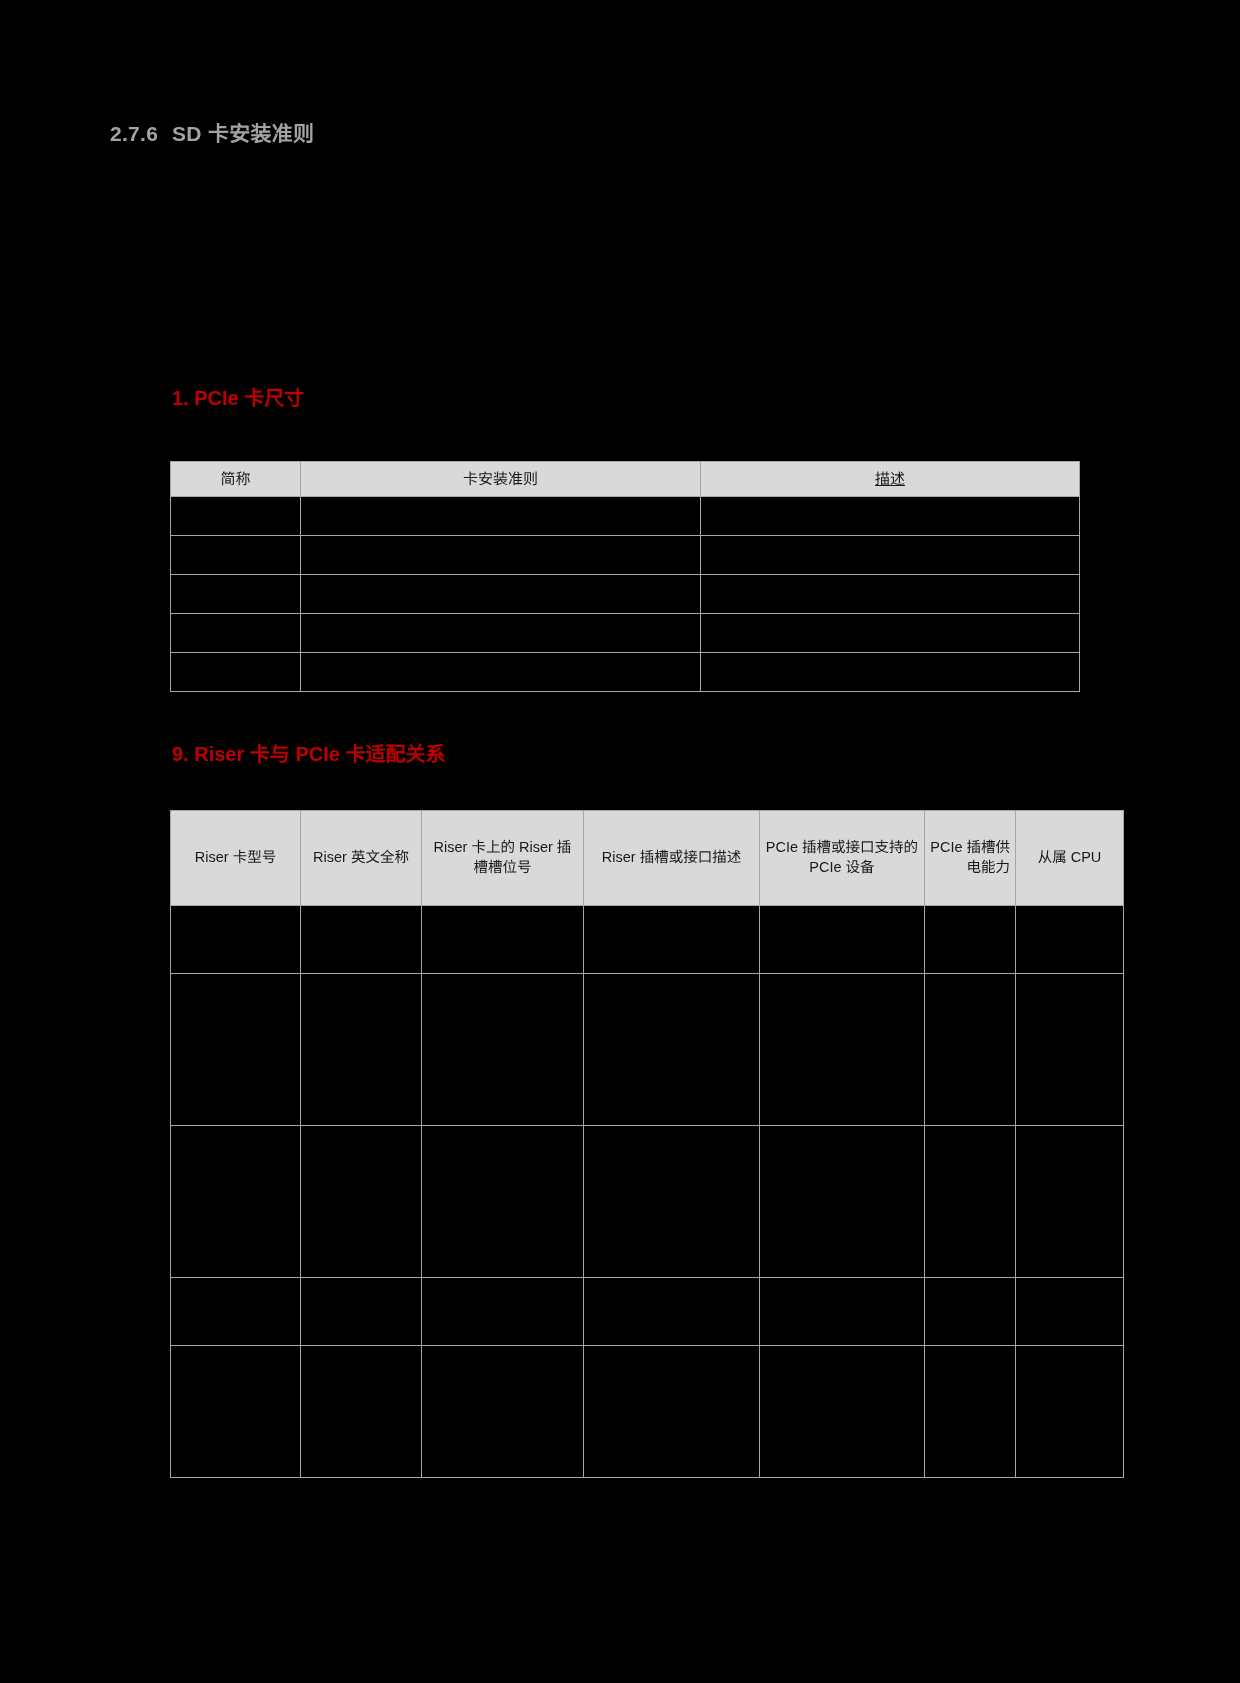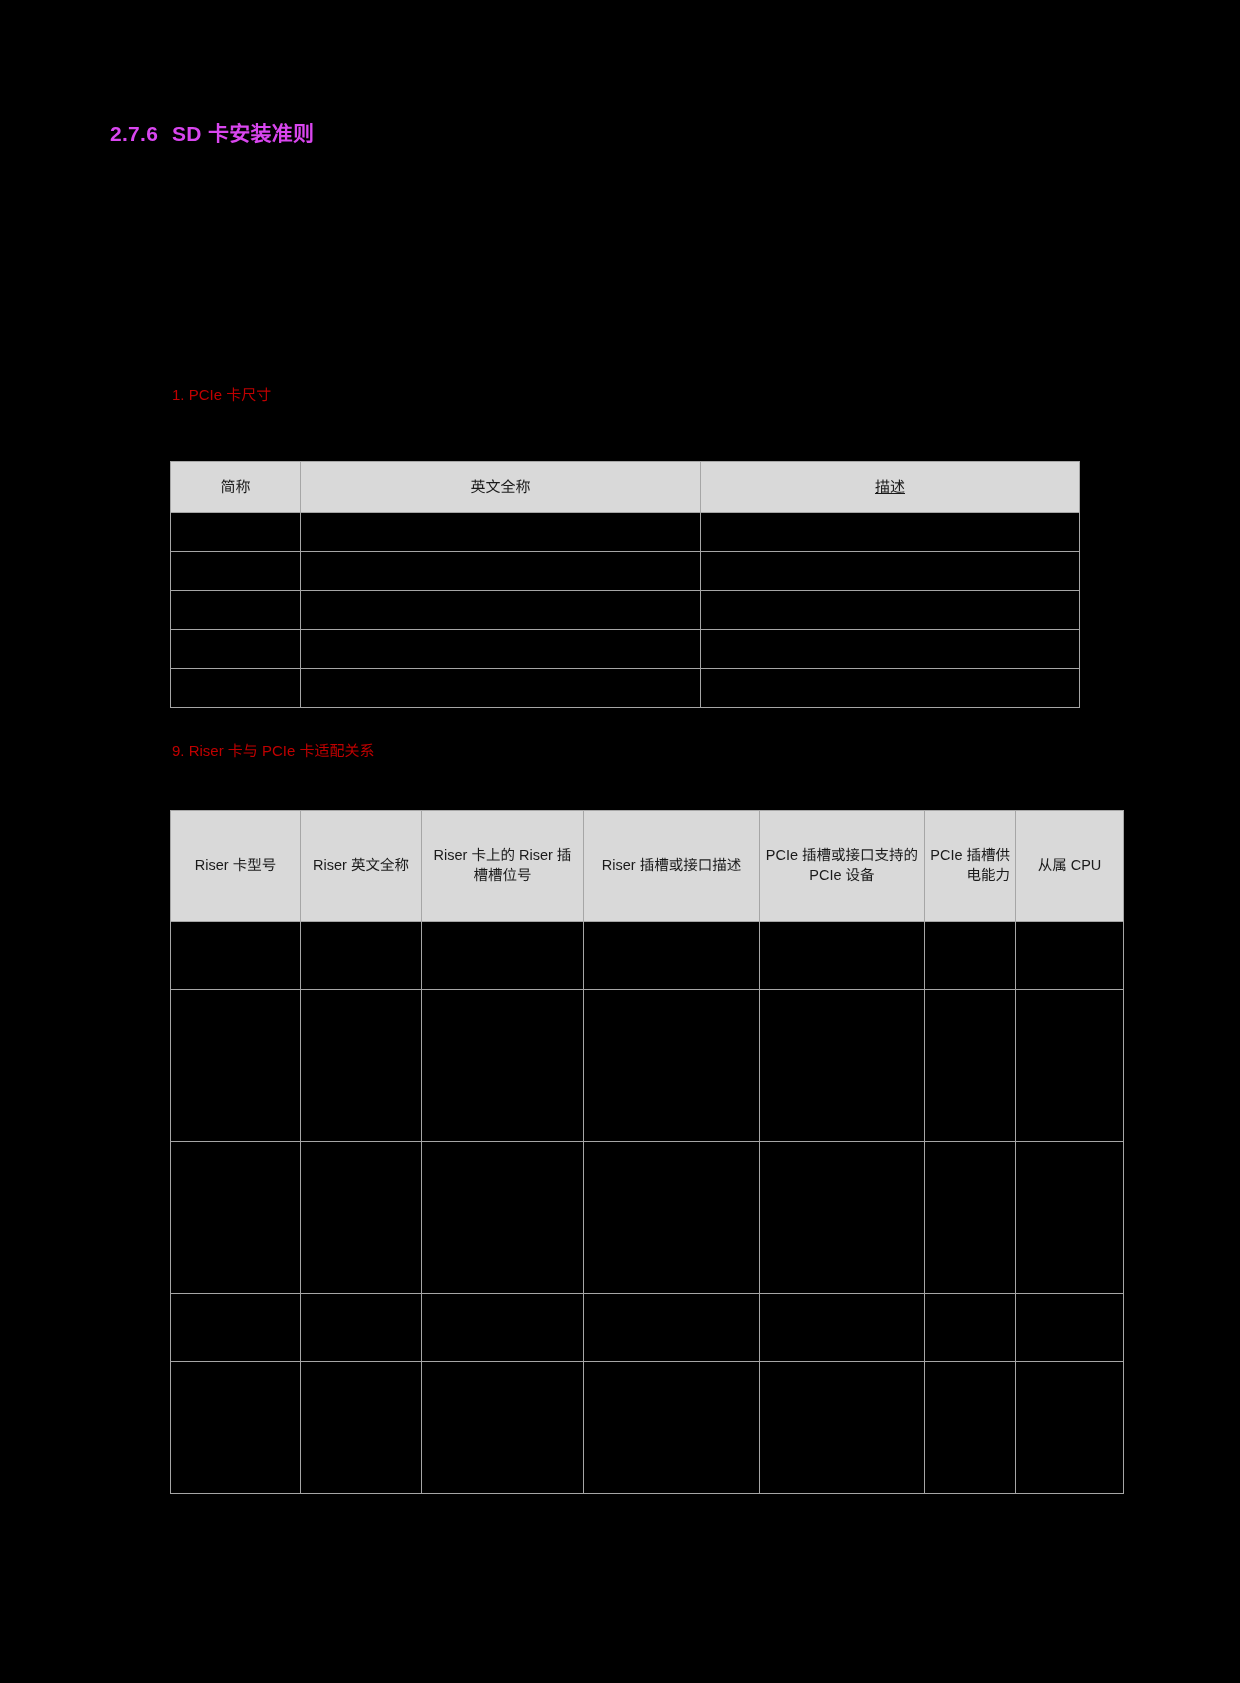--- a/index.html
+++ b/index.html
@@ -20,37 +20,37 @@
   .page {
     position: relative;
     width: 1240px;
     height: 1683px;
     background: #000000;
   }
 
   
   .h3 {
     position: absolute;
-    color: #d946ef;
+    color: #a3a3a3;
     font-size: 21px;
     font-weight: bold;
     letter-spacing: 0.3px;
     white-space: nowrap;
     line-height: 1.2;
   }
   .h3 .num {
     display: inline-block;
     min-width: 62px;
   }
 
   .h4 {
     position: absolute;
     color: #C00000;
-    font-size: 15px;
-    font-weight: normal;
+    font-size: 20px;
+    font-weight: bold;
     white-space: nowrap;
     line-height: 1.2;
   }
 
   
   .doc-table {
     position: absolute;
     border-collapse: collapse;
     table-layout: fixed;
     font-size: 15px;
@@ -62,21 +62,21 @@
     border: 1px solid #A6A6A6;
     padding: 0;
     vertical-align: middle;
     text-align: center;
     line-height: 1.35;
   }
   .doc-table th {
     background: #D9D9D9;
     color: #1a1a1a;
     font-weight: normal;
-    padding: 15px 5px;
+    padding: 7px 5px;
   }
   .doc-table td {
     background: transparent;
     color: #D9D9D9;
     padding: 4px 5px;
   }
 
   
   #table-pcie-size {
     left: 170px;
@@ -113,21 +113,21 @@
     <span class="num">2.7.6</span><span>SD 卡安装准则</span>
   </div>
 
 
   <div class="h4" style="left:172px; top:386px;">1. PCIe 卡尺寸</div>
 
   <table class="doc-table" id="table-pcie-size">
     <thead>
       <tr>
         <th class="c1">简称</th>
-        <th class="c2">英文全称</th>
+        <th class="c2">卡安装准则</th>
         <th class="c3">描述</th>
       </tr>
     </thead>
     <tbody id="table-pcie-size-body">
         <tr style="height: 39px;">
           <td></td>
           <td></td>
           <td></td>
         </tr>
         <tr style="height: 39px;">

